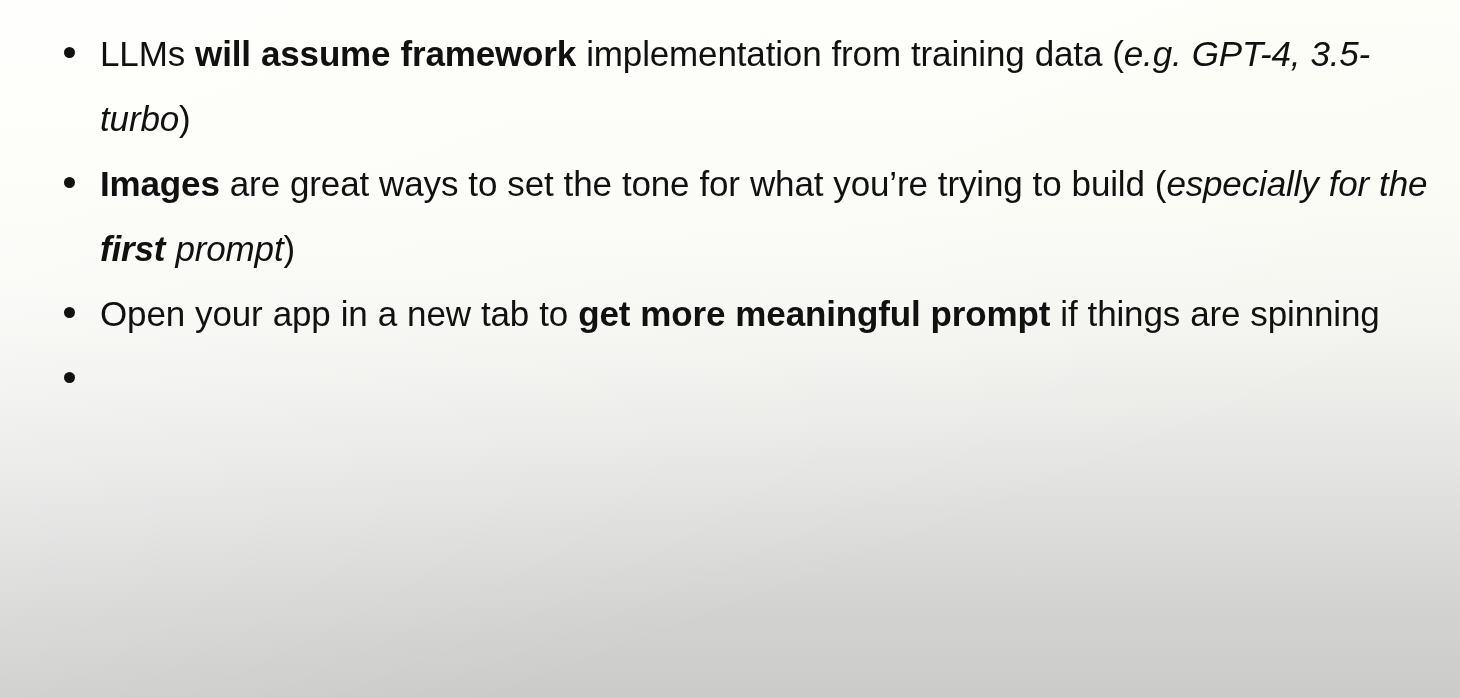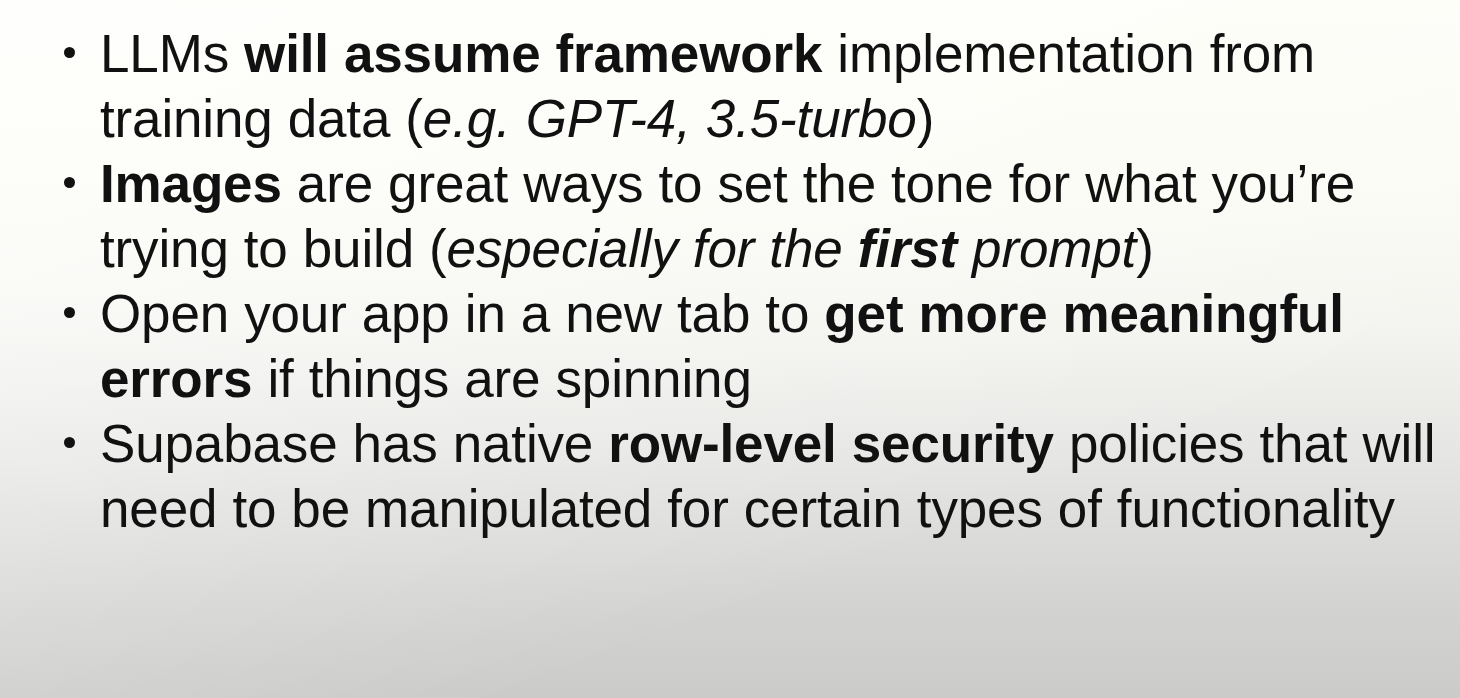--- a/index.html
+++ b/index.html
@@ -46,21 +46,21 @@
     margin: 0;
     padding: 0;
   }
 
   .bullet-item {
     position: relative;
     padding-left: 100px;
     padding-right: 20px;
     margin: 0;
     color: #111111;
-    font-size: 53px;
+    font-size: 35px;
     line-height: 65px;
     font-weight: 400;
     letter-spacing: -0.15px;
     word-spacing: 0.5px;
     -webkit-font-smoothing: antialiased;
   }
 
   .bullet-dot {
     position: absolute;
     left: 64px;
@@ -98,24 +98,23 @@
       <span class="bullet-text">LLMs <b>will assume framework</b> implementation from training data (<i>e.g. GPT-4, 3.5-turbo</i>)</span>
     </li>
 
     <li class="bullet-item">
       <span class="bullet-dot" aria-label="•"></span>
       <span class="bullet-text"><b>Images</b> are great ways to set the tone for what you’re trying to build (<i>especially for the <b>first</b> prompt</i>)</span>
     </li>
 
     <li class="bullet-item">
       <span class="bullet-dot" aria-label="•"></span>
-      <span class="bullet-text">Open your app in a new tab to <b>get more meaningful errors</b> if things are spinning</span>
+      <span class="bullet-text">Open your app in a new tab to <b>get more meaningful prompt</b> if things are spinning</span>
     </li>
 
     <li class="bullet-item">
       <span class="bullet-dot" aria-label="•"></span>
-      <span class="bullet-text">Supabase has native <b>row-level security</b> policies that will need to be manipulated for certain types of functionality</span>
     </li>
 
 
   </ul>
 
 </div>
 
 </body></html>

